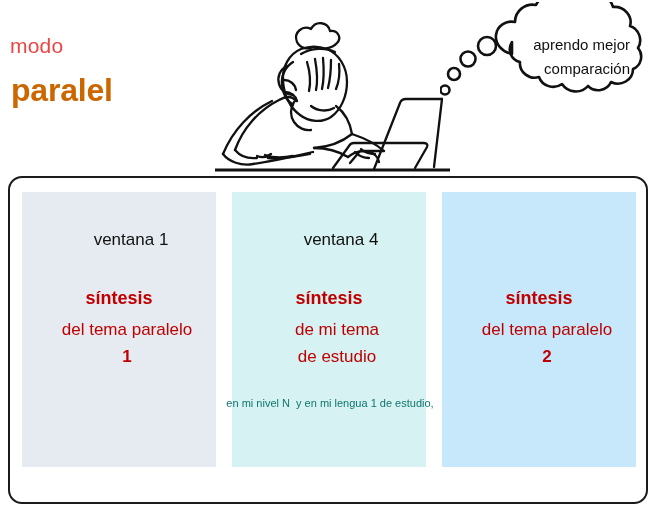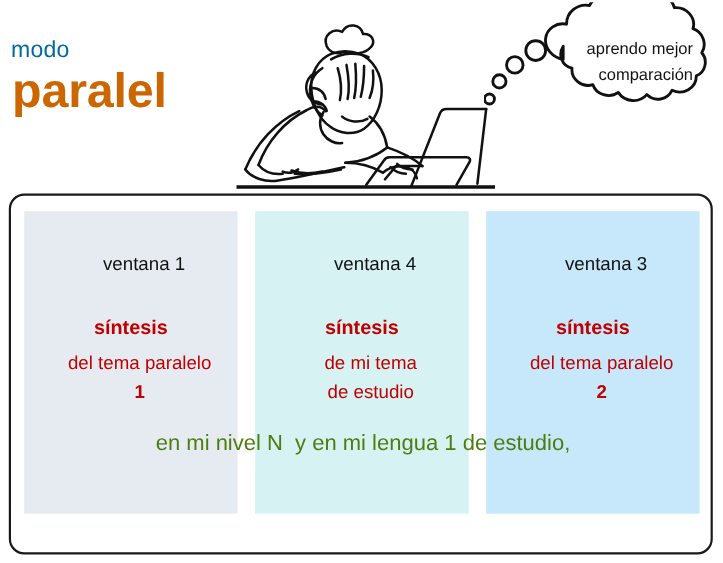--- a/index.html
+++ b/index.html
@@ -22,29 +22,29 @@
     left: 0; top: 0;
     width: 657px;
     height: 172px;
   }
 
   #title-modo {
     position: absolute;
     left: 10px;
     top: 34px;
     font-size: 21px;
-    color: #0369a1;
+    color: #ef4444;
     letter-spacing: 0.2px;
     white-space: nowrap;
   }
   #title-paralel {
     position: absolute;
     left: 11px;
-    top: 58px;
-    font-size: 44px;
+    top: 72px;
+    font-size: 32px;
     font-weight: bold;
     color: #cc6600;
     letter-spacing: -0.2px;
     white-space: nowrap;
   }
 
   
   #illustration {
     position: absolute;
     left: 215px;
@@ -141,23 +141,23 @@
     display: block;
   }
 
   
   #footer-lines {
     position: absolute;
     left: 0;
     top: 210px;
     width: 640px;
     text-align: center;
-    font-size: 20px;
+    font-size: 11px;
     line-height: 31px;
-    color: #4d7c0f;
+    color: #0f766e;
     pointer-events: none;
   }
   #footer-lines div { white-space: pre; }
 </style>
 </head>
 <body>
 
 <div id="header">
 
   <div id="title-modo">modo</div>
@@ -261,21 +261,20 @@
     <div class="column col-2">
       <div class="col-window-label">ventana 4</div>
       <div class="col-synth">síntesis</div>
       <div class="col-detail">
         <span class="plain">de mi tema</span>
         <span class="plain">de estudio</span>
       </div>
     </div>
 
     <div class="column col-3">
-      <div class="col-window-label">ventana 3</div>
       <div class="col-synth">síntesis</div>
       <div class="col-detail">
         <span class="plain">del tema paralelo</span>
         <span class="emph">2</span>
       </div>
     </div>
 
   </div>
 
   <div id="footer-lines">

